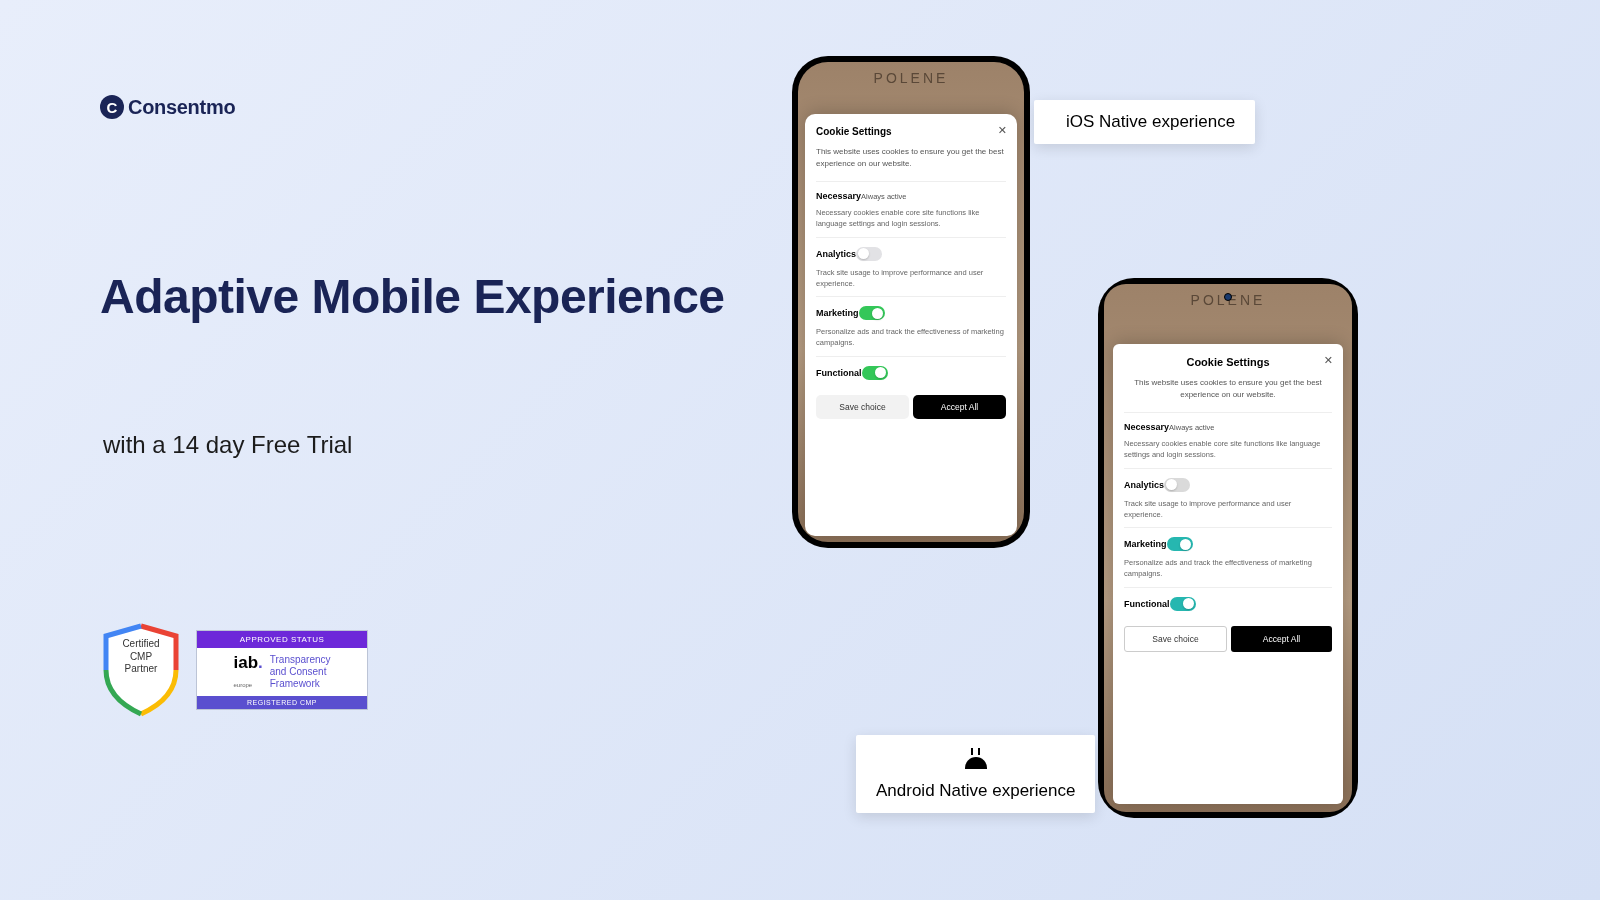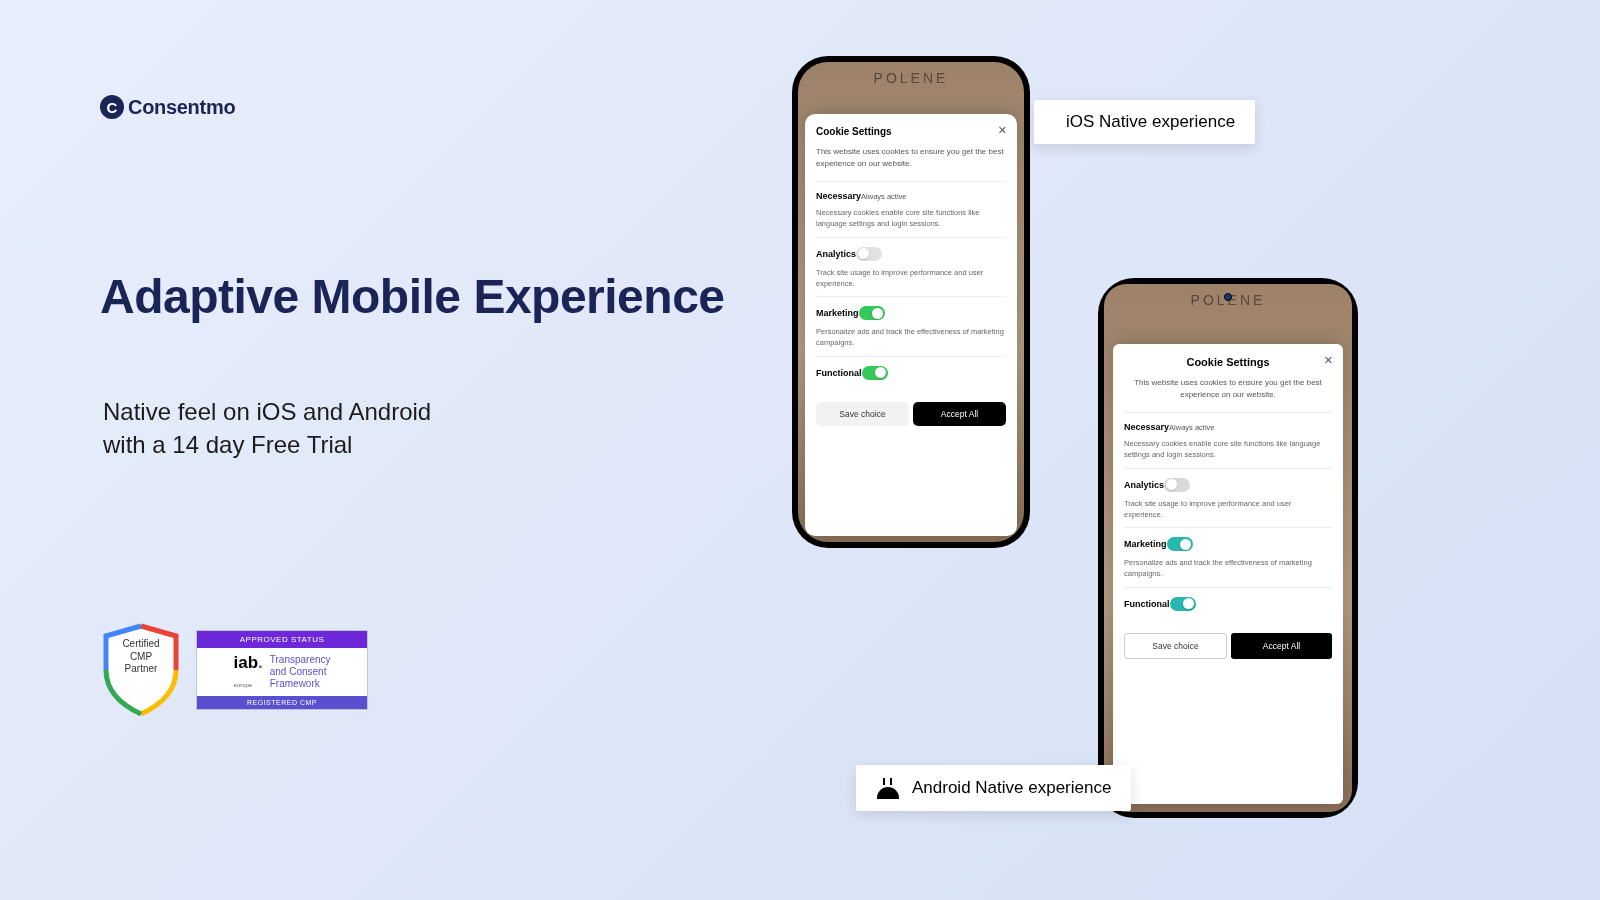--- a/index.html
+++ b/index.html
@@ -44,48 +44,48 @@
 .cat-always{font-size:7.5px;color:#555;}
 .cat-desc{font-size:7.5px;color:#666;line-height:1.5;}
 .toggle{width:26px;height:14px;border-radius:9px;position:relative;}
 .toggle.ios-off{background:#e2e2e5;}
 .toggle.ios-on{background:#34c759;}
 .toggle.and-off{background:#dadada;}
 .toggle.and-on{background:#26b7b0;}
 .toggle::after{content:'';position:absolute;width:11px;height:11px;background:#fff;border-radius:50%;top:1.5px;box-shadow:0 1px 2px rgba(0,0,0,.2);}
 .toggle.ios-off::after,.toggle.and-off::after{left:1.5px;}
 .toggle.ios-on::after,.toggle.and-on::after{right:1.5px;}
-.sheet-actions{display:flex;gap:4px;margin-top:9px;}
+.sheet-actions{display:flex;gap:4px;margin-top:2px;}
 .btn{flex:1;font-size:8.5px;padding:7px;border-radius:5px;text-align:center;cursor:pointer;border:none;}
 .btn.save-ios{background:#f2f2f2;color:#333;}
 .btn.accept-ios{background:#000;color:#fff;}
 .btn.save-and{background:#fff;color:#333;border:1px solid #ccc;border-radius:3px;}
 .btn.accept-and{background:#000;color:#fff;border-radius:3px;}
 .tag{position:absolute;background:#fff;padding:12px 20px;display:flex;align-items:center;gap:12px;box-shadow:0 4px 14px rgba(0,0,0,.12);border-radius:2px;}
 .tag.ios-tag{left:1034px;top:100px;}
-.tag.and-tag{left:856px;top:765px;}
+.tag.and-tag{left:856px;top:735px;flex-direction:column;}
 .tag-icon{font-size:22px;color:#000;}
 .tag-text{font-size:17px;color:#000;}
 .android-icon{width:24px;height:22px;position:relative;}
 .android-icon::before{content:'';position:absolute;width:22px;height:12px;background:#000;border-radius:11px 11px 0 0;bottom:0;left:1px;}
 .android-icon::after{content:'';position:absolute;width:2px;height:7px;background:#000;top:1px;left:7px;box-shadow:7px 0 0 #000;}
 </style>
 </head>
 <body>
 
 <div class="logo">
   <div class="logo-mark">
       <span class="logo-c">C</span>
     </div>
   <span class="logo-text">Consentmo</span>
 </div>
 
 <div class="headline">Adaptive Mobile Experience</div>
 <div class="subhead">
-  <span>Native feel on iOS and Android</span><br>
+  <br>
   <span>with a 14 day Free Trial</span>
 </div>
 
 <div class="badges">
   <div class="shield">
     <svg viewBox="0 0 86 96">
         <path d="M43 4 L78 14 L78 48 Q78 76 43 92 Q8 76 8 48 L8 14 Z" fill="#fff" stroke="#d0d0d0" stroke-width="2"></path>
         <path d="M43 4 L78 14 L78 48" fill="none" stroke="#ea4335" stroke-width="5"></path>
         <path d="M78 48 Q78 76 43 92" fill="none" stroke="#fbbc04" stroke-width="5"></path>
         <path d="M43 92 Q8 76 8 48" fill="none" stroke="#34a853" stroke-width="5"></path>

